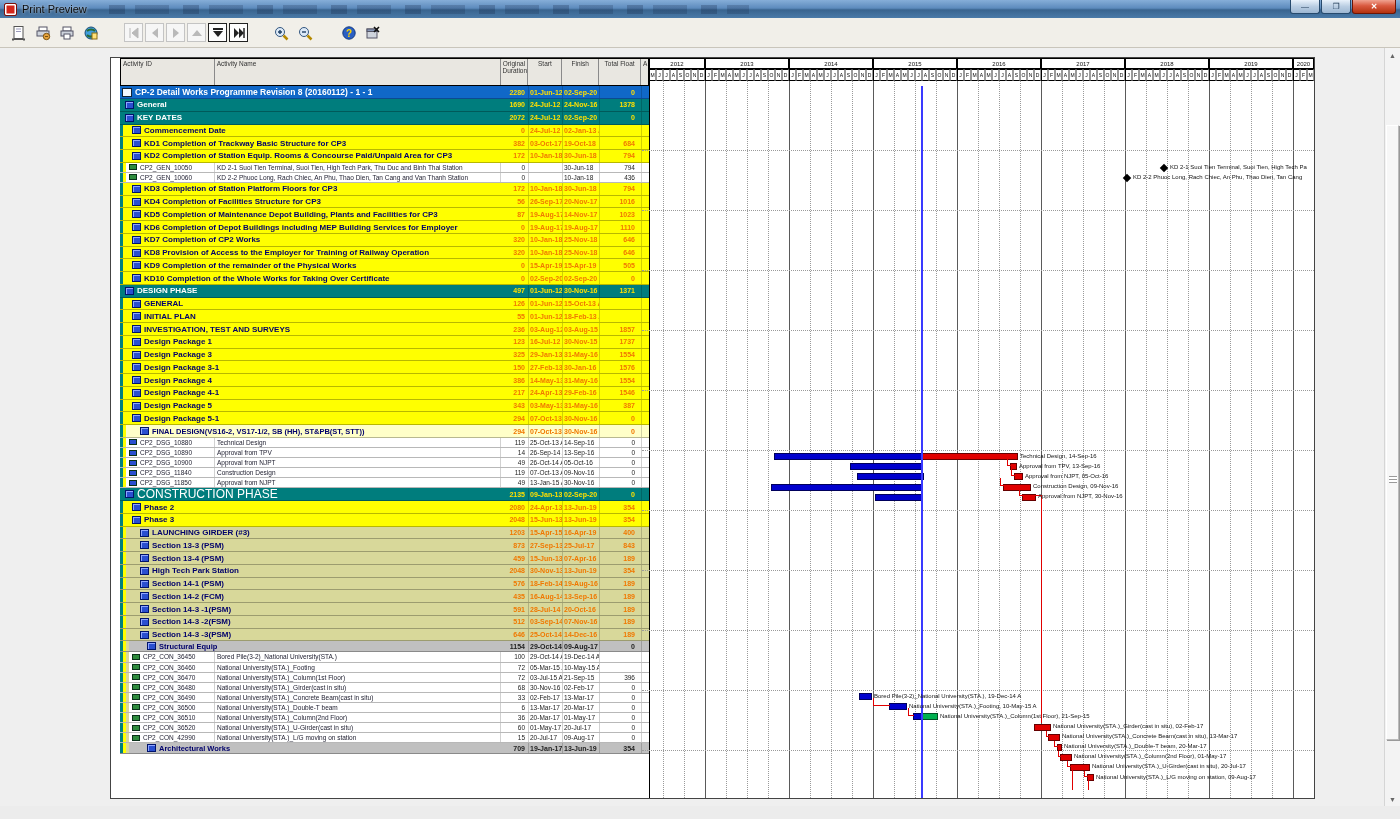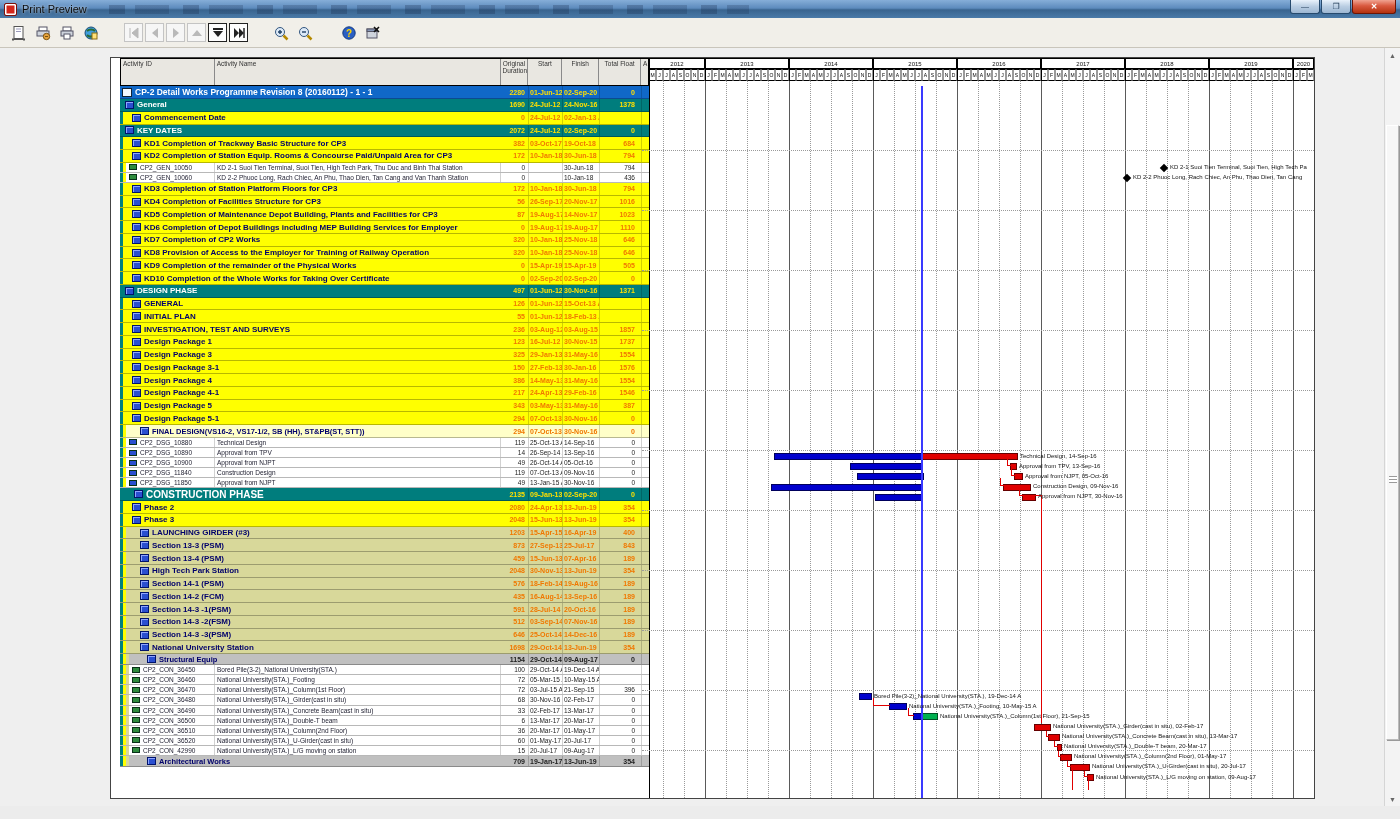--- a/index.html
+++ b/index.html
@@ -212,41 +212,41 @@
             <div class="cell" style="width:381px;padding-left:5px;font-size:8px;font-weight:bold;color:#ffffff">
               <span class="bicon"></span>
               <span>General</span>
             </div>
             <div class="cell vr" style="width:28px;justify-content:flex-end;padding-right:3px;font-size:7px;font-weight:bold;color:#ffe000;">1690</div>
            <div class="cell vr" style="width:34px;padding-left:1px;font-size:7px;font-weight:bold;color:#ffe000;">24-Jul-12 A</div>
            <div class="cell vr" style="width:37px;padding-left:1px;font-size:7px;font-weight:bold;color:#ffe000;">24-Nov-16</div>
            <div class="cell vr" style="width:42px;justify-content:flex-end;padding-right:6px;font-size:7px;font-weight:bold;color:#ffe000;">1378</div>
            <div class="cell" style="width:7px;"></div>
           </div>
+          <div class="row" style="height: 12.75px; background: rgb(0, 125, 125);">
+            <div class="cell" style="width:381px;padding-left:5px;font-size:8px;font-weight:bold;color:#ffffff">
+              <span class="bicon"></span>
+              <span>KEY DATES</span>
+            </div>
+            <div class="cell vr" style="width:28px;justify-content:flex-end;padding-right:3px;font-size:7px;font-weight:bold;color:#ffe000;">2072</div>
+           <div class="cell vr" style="width:34px;padding-left:1px;font-size:7px;font-weight:bold;color:#ffe000;">24-Jul-12 A</div>
+           <div class="cell vr" style="width:37px;padding-left:1px;font-size:7px;font-weight:bold;color:#ffe000;">02-Sep-20</div>
+           <div class="cell vr" style="width:42px;justify-content:flex-end;padding-right:6px;font-size:7px;font-weight:bold;color:#ffe000;">0</div>
+           <div class="cell" style="width:7px;"></div>
+          </div>
           <div class="row" style="height: 12.75px; background: rgb(255, 255, 0);">
             <div class="strip" style="background:#008080"></div>
             <div class="cell" style="width:378px;padding-left:9px;font-size:8px;font-weight:bold;color:#00006b">
               <span class="bicon"></span>
               <span>Commencement Date</span>
             </div>
             <div class="cell vr" style="width:28px;justify-content:flex-end;padding-right:3px;font-size:7px;font-weight:bold;color:#f07800;">0</div>
            <div class="cell vr" style="width:34px;padding-left:1px;font-size:7px;font-weight:bold;color:#f07800;">24-Jul-12 A</div>
            <div class="cell vr" style="width:37px;padding-left:1px;font-size:7px;font-weight:bold;color:#f07800;">02-Jan-13 A</div>
            <div class="cell vr" style="width:42px;justify-content:flex-end;padding-right:6px;font-size:7px;font-weight:bold;color:#f07800;"></div>
-           <div class="cell" style="width:7px;"></div>
-          </div>
-          <div class="row" style="height: 12.75px; background: rgb(0, 125, 125);">
-            <div class="cell" style="width:381px;padding-left:5px;font-size:8px;font-weight:bold;color:#ffffff">
-              <span class="bicon"></span>
-              <span>KEY DATES</span>
-            </div>
-            <div class="cell vr" style="width:28px;justify-content:flex-end;padding-right:3px;font-size:7px;font-weight:bold;color:#ffe000;">2072</div>
-           <div class="cell vr" style="width:34px;padding-left:1px;font-size:7px;font-weight:bold;color:#ffe000;">24-Jul-12 A</div>
-           <div class="cell vr" style="width:37px;padding-left:1px;font-size:7px;font-weight:bold;color:#ffe000;">02-Sep-20</div>
-           <div class="cell vr" style="width:42px;justify-content:flex-end;padding-right:6px;font-size:7px;font-weight:bold;color:#ffe000;">0</div>
            <div class="cell" style="width:7px;"></div>
           </div>
           <div class="row" style="height: 12.75px; background: rgb(255, 255, 0);">
             <div class="strip" style="background:#008080"></div>
             <div class="cell" style="width:378px;padding-left:9px;font-size:8px;font-weight:bold;color:#00006b">
               <span class="bicon"></span>
               <span>KD1 Completion of Trackway Basic Structure for CP3</span>
             </div>
             <div class="cell vr" style="width:28px;justify-content:flex-end;padding-right:3px;font-size:7px;font-weight:bold;color:#f07800;">382</div>
            <div class="cell vr" style="width:34px;padding-left:1px;font-size:7px;font-weight:bold;color:#f07800;">03-Oct-17</div>
@@ -598,21 +598,21 @@
               <span>CP2_DSG_11850</span>
             </div>
              <div class="cell vr" style="width:287px;border-left:1px solid rgba(0,0,0,.18);padding-left:2px;font-size:6.5px;color:#222233">Approval from NJPT</div>
             <div class="cell vr" style="width:28px;justify-content:flex-end;padding-right:3px;font-size:6.5px;color:#222222;">49</div>
            <div class="cell vr" style="width:34px;padding-left:1px;font-size:6.5px;color:#222222;">13-Jan-15 A</div>
            <div class="cell vr" style="width:37px;padding-left:1px;font-size:6.5px;color:#222222;">30-Nov-16</div>
            <div class="cell vr" style="width:42px;justify-content:flex-end;padding-right:6px;font-size:6.5px;color:#222222;">0</div>
            <div class="cell" style="width:7px;"></div>
           </div>
           <div class="row" style="height: 12.75px; background: rgb(0, 125, 125);">
-            <div class="cell" style="width:381px;padding-left:14px;font-size:10px;font-weight:bold;color:#ffffff">
+            <div class="cell" style="width:381px;padding-left:5px;font-size:12px;font-weight:normal;color:#ffffff">
               <span class="bicon"></span>
               <span>CONSTRUCTION PHASE</span>
             </div>
             <div class="cell vr" style="width:28px;justify-content:flex-end;padding-right:3px;font-size:7px;font-weight:bold;color:#ffe000;">2135</div>
            <div class="cell vr" style="width:34px;padding-left:1px;font-size:7px;font-weight:bold;color:#ffe000;">09-Jan-13 A</div>
            <div class="cell vr" style="width:37px;padding-left:1px;font-size:7px;font-weight:bold;color:#ffe000;">02-Sep-20</div>
            <div class="cell vr" style="width:42px;justify-content:flex-end;padding-right:6px;font-size:7px;font-weight:bold;color:#ffe000;">0</div>
            <div class="cell" style="width:7px;"></div>
           </div>
           <div class="row" style="height: 12.75px; background: rgb(255, 255, 0);">
@@ -747,33 +747,20 @@
             <div class="strip" style="background:#008080"></div>
             <div class="strip" style="background:#ffff00"></div>
             <div class="cell" style="width:375px;padding-left:14px;font-size:8px;font-weight:bold;color:#00006b">
               <span class="bicon"></span>
               <span>Section 14-3 -3(PSM)</span>
             </div>
             <div class="cell vr" style="width:28px;justify-content:flex-end;padding-right:3px;font-size:7px;font-weight:bold;color:#f07800;">646</div>
            <div class="cell vr" style="width:34px;padding-left:1px;font-size:7px;font-weight:bold;color:#f07800;">25-Oct-14 A</div>
            <div class="cell vr" style="width:37px;padding-left:1px;font-size:7px;font-weight:bold;color:#f07800;">14-Dec-16</div>
            <div class="cell vr" style="width:42px;justify-content:flex-end;padding-right:6px;font-size:7px;font-weight:bold;color:#f07800;">189</div>
-           <div class="cell" style="width:7px;"></div>
-          </div>
-          <div class="row" style="height: 12.75px; background: rgb(216, 216, 154);">
-            <div class="strip" style="background:#008080"></div>
-            <div class="strip" style="background:#ffff00"></div>
-            <div class="cell" style="width:375px;padding-left:14px;font-size:8px;font-weight:bold;color:#00006b">
-              <span class="bicon"></span>
-              <span>National University Station</span>
-            </div>
-            <div class="cell vr" style="width:28px;justify-content:flex-end;padding-right:3px;font-size:7px;font-weight:bold;color:#f07800;">1698</div>
-           <div class="cell vr" style="width:34px;padding-left:1px;font-size:7px;font-weight:bold;color:#f07800;">29-Oct-14 A</div>
-           <div class="cell vr" style="width:37px;padding-left:1px;font-size:7px;font-weight:bold;color:#f07800;">13-Jun-19</div>
-           <div class="cell vr" style="width:42px;justify-content:flex-end;padding-right:6px;font-size:7px;font-weight:bold;color:#f07800;">354</div>
            <div class="cell" style="width:7px;"></div>
           </div>
           <div class="row" style="height: 11px; background: rgb(192, 192, 192);">
             <div class="strip" style="background:#008080"></div>
             <div class="strip" style="background:#ffff00"></div>
             <div class="strip" style="background:#d8d89a"></div>
             <div class="cell" style="width:372px;padding-left:18px;font-size:7.5px;font-weight:bold;color:#00006b">
               <span class="bicon"></span>
               <span>Structural Equip</span>
             </div>

